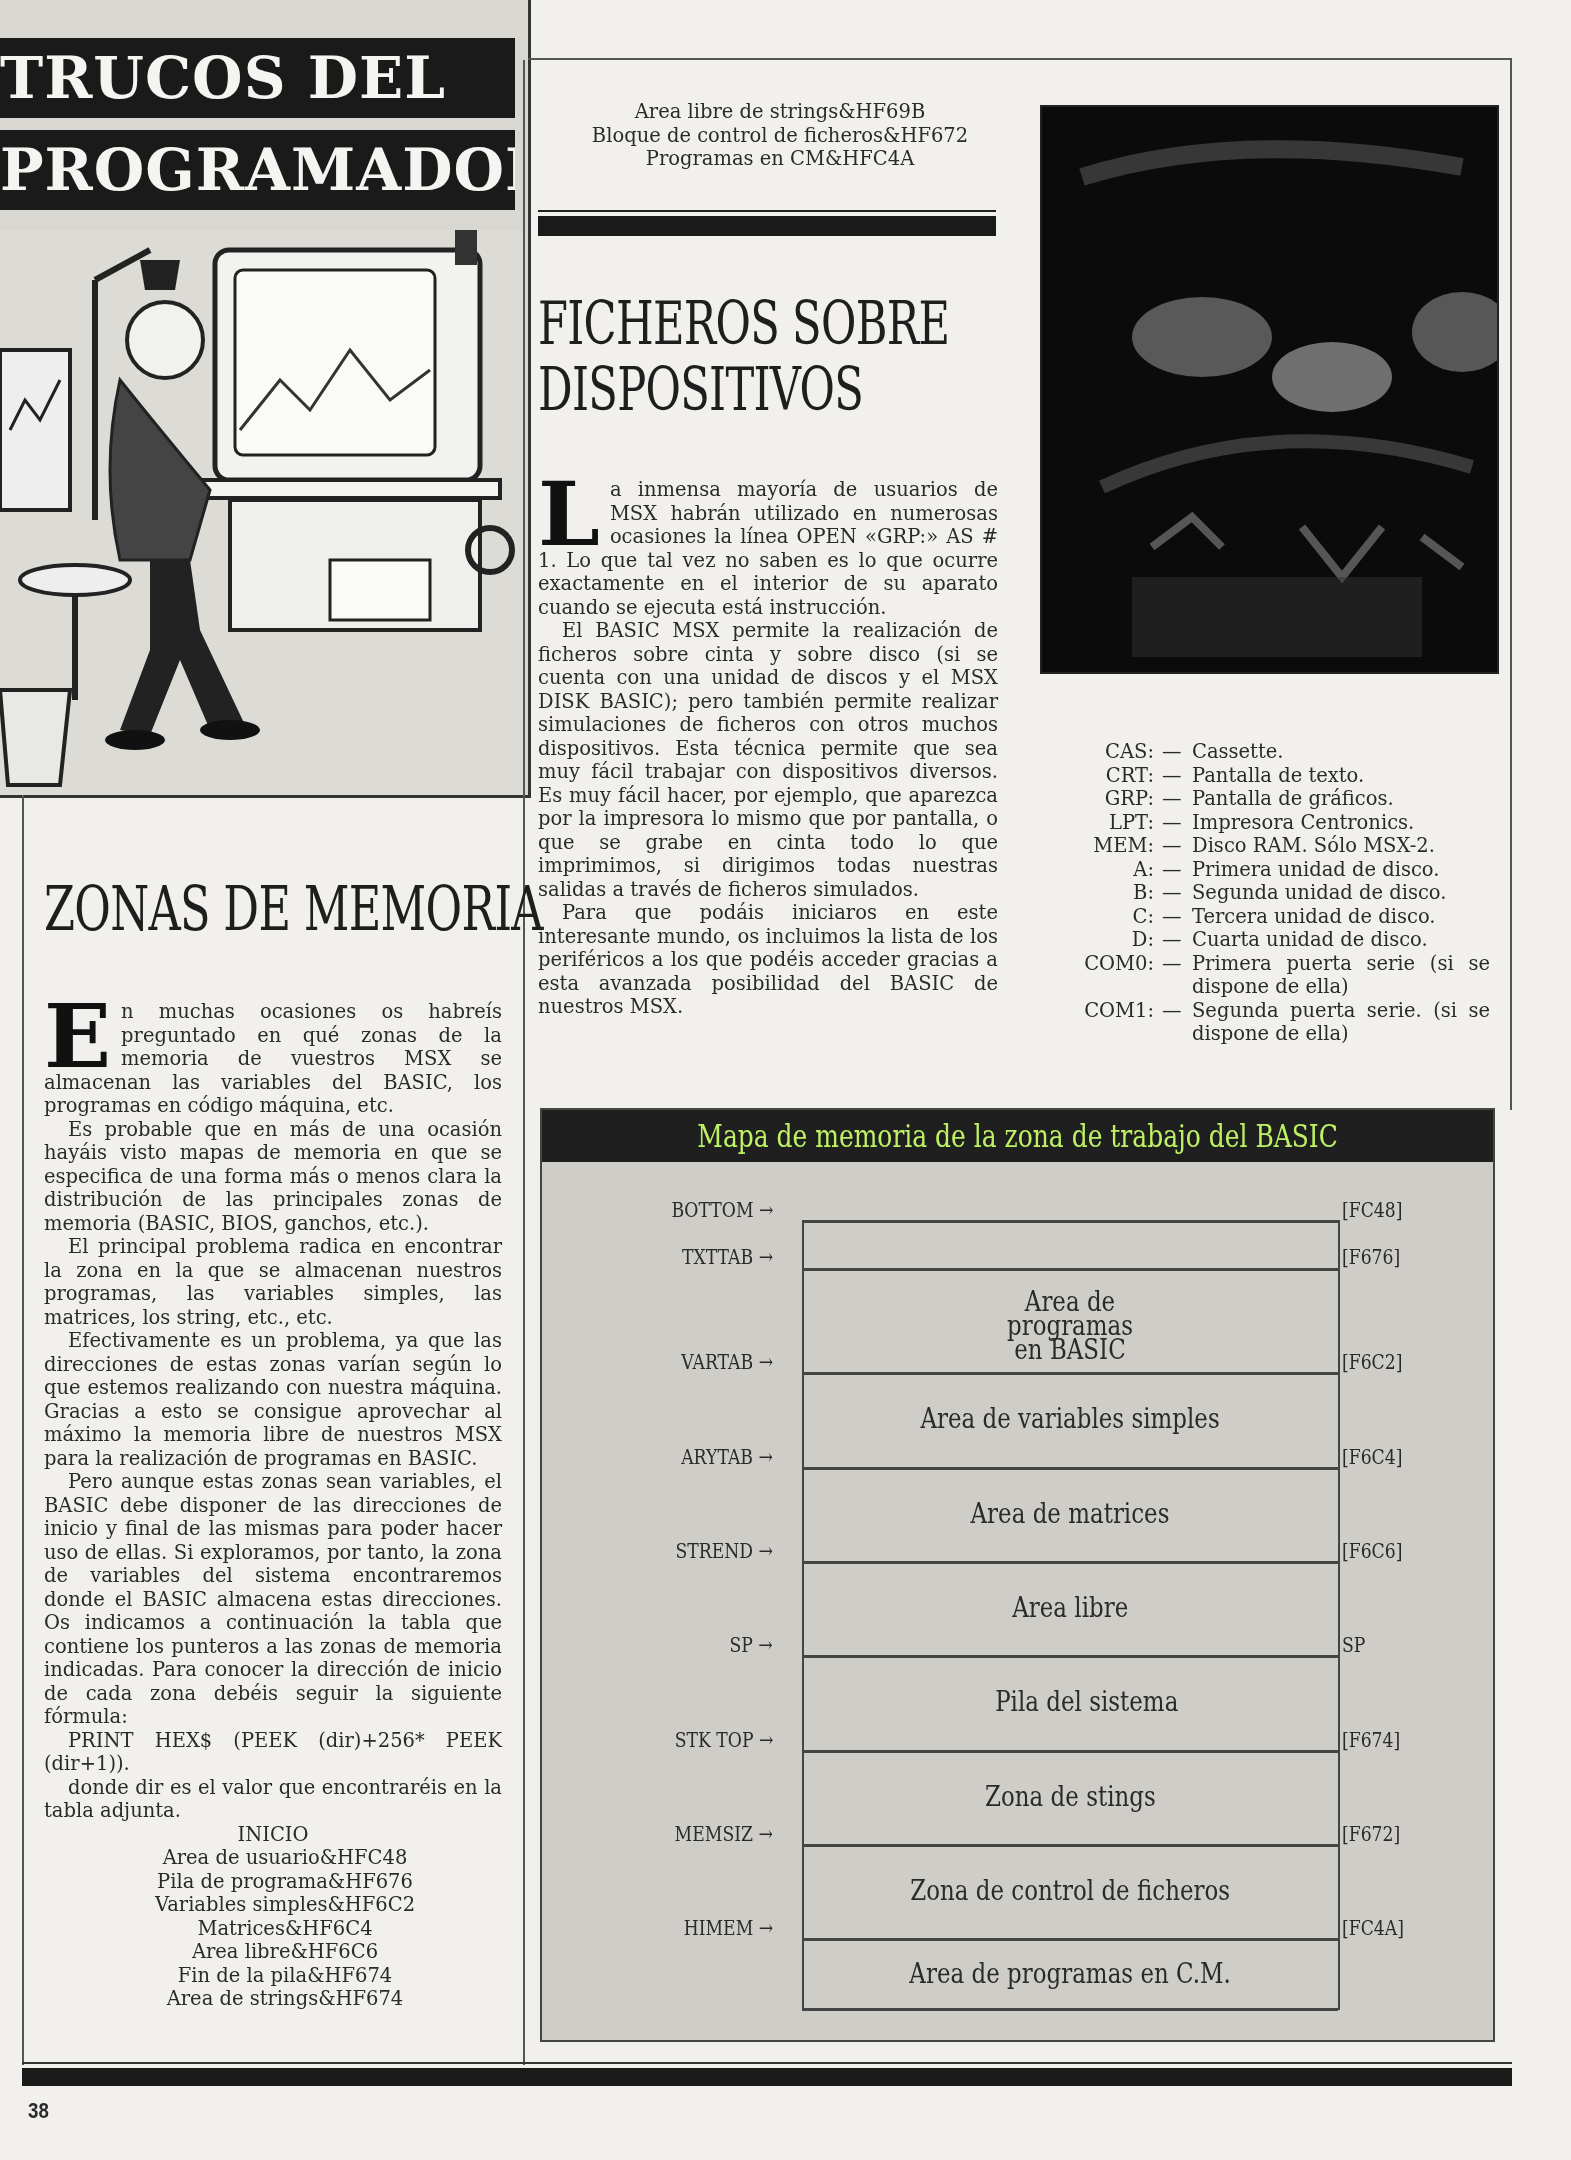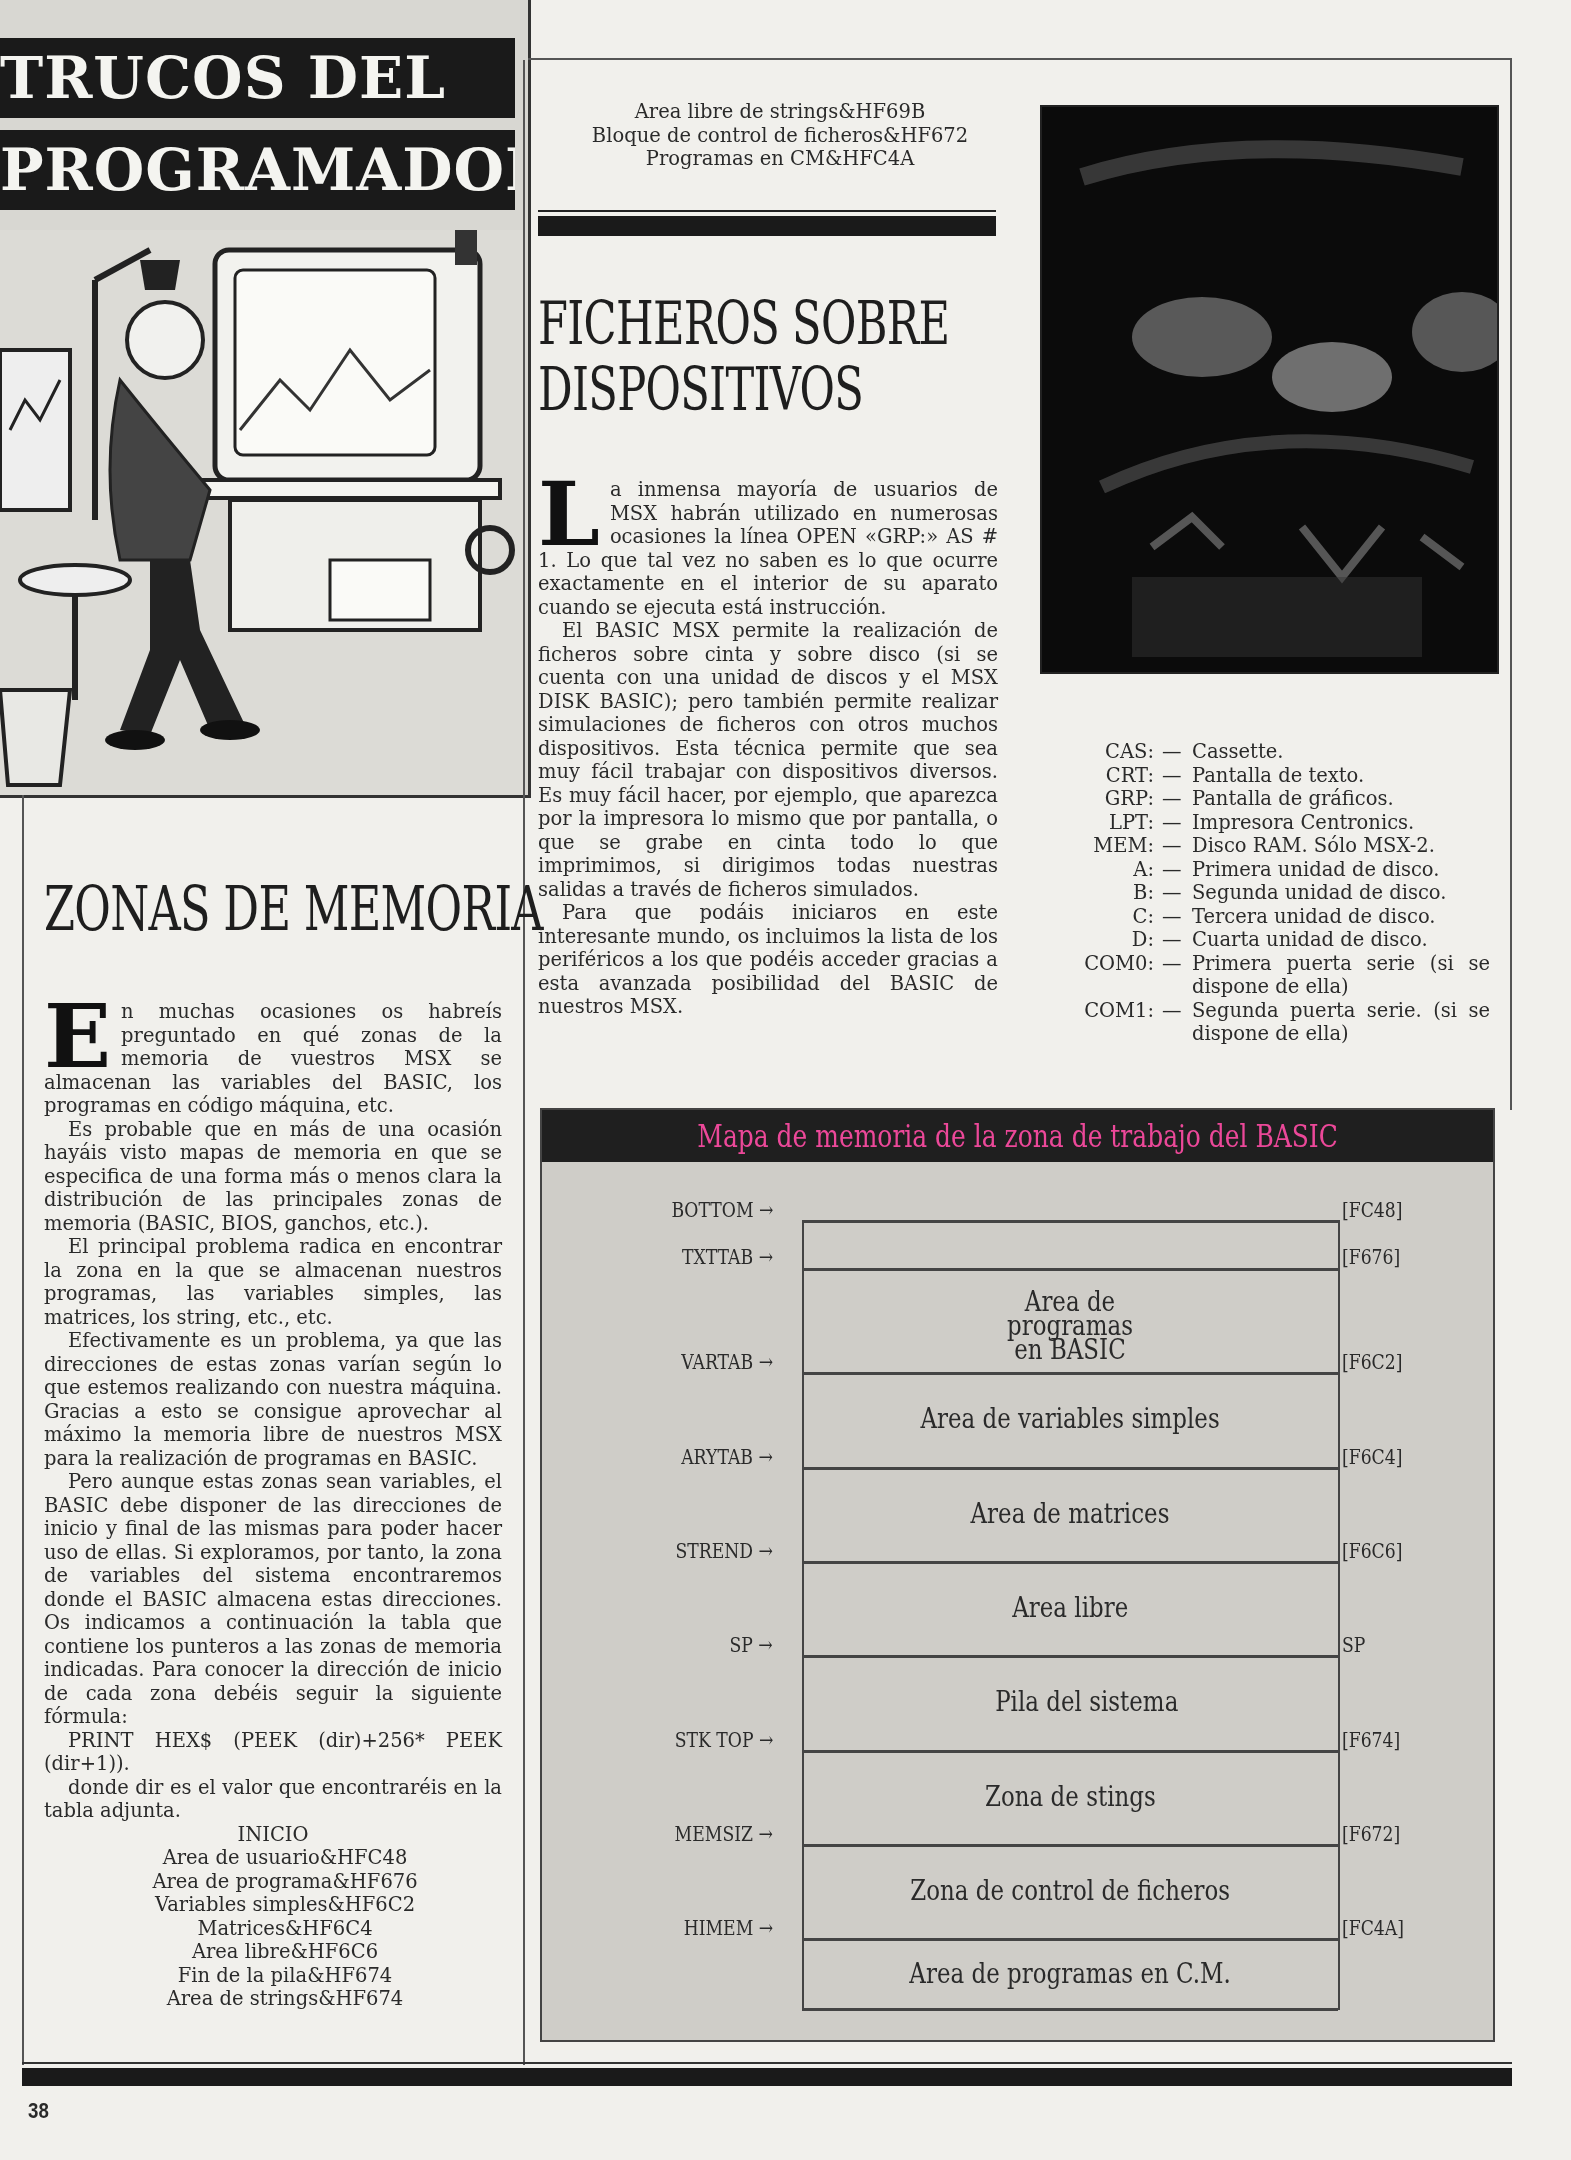--- a/index.html
+++ b/index.html
@@ -66,21 +66,21 @@
   .device-dash { width: 30px; }
   .device-val { flex: 1; text-align: justify; }
 
   
   .map-box {
     left: 540px; top: 1108px; width: 951px; height: 930px;
     background: #cfcdc8; border: 2px solid #444;
   }
   .map-title {
     position: absolute; left: 0; top: 0; width: 100%; height: 52px;
-    background: #1f1f1f; color: #ec4899; text-align: center;
+    background: #1f1f1f; color: #bef264; text-align: center;
     font-size: 32px; line-height: 52px; font-family: "DejaVu Serif", serif;
   }
   .map-title span { display: inline-block; transform: scaleX(0.78); }
   .map-col {
     position: absolute; left: 260px; width: 534px;
     border-left: 2px solid #444; border-right: 2px solid #444;
   }
   .map-line { position: absolute; left: 260px; width: 536px; border-top: 3px solid #444; }
   .ptr-left {
     position: absolute; right: 720px; font-size: 21px;
@@ -169,21 +169,21 @@
   <p>PRINT HEX$ (PEEK (dir)+256* PEEK (dir+1)).</p>
   <p>donde dir es el valor que encontraréis en la tabla adjunta.</p>
   <div class="addr-table">
     <div class="inicio">INICIO</div>
     <div style="padding-left:24px;">
       <div class="addr-row">
           <span>Area de usuario</span>
           <span>&amp;HFC48</span>
         </div>
       <div class="addr-row">
-          <span>Area de programa</span>
+          <span>Pila de programa</span>
           <span>&amp;HF676</span>
         </div>
       <div class="addr-row">
           <span>Variables simples</span>
           <span>&amp;HF6C2</span>
         </div>
       <div class="addr-row">
           <span>Matrices</span>
           <span>&amp;HF6C4</span>
         </div>

